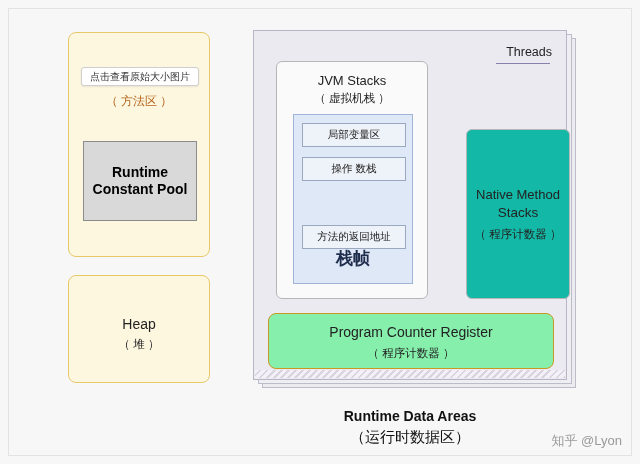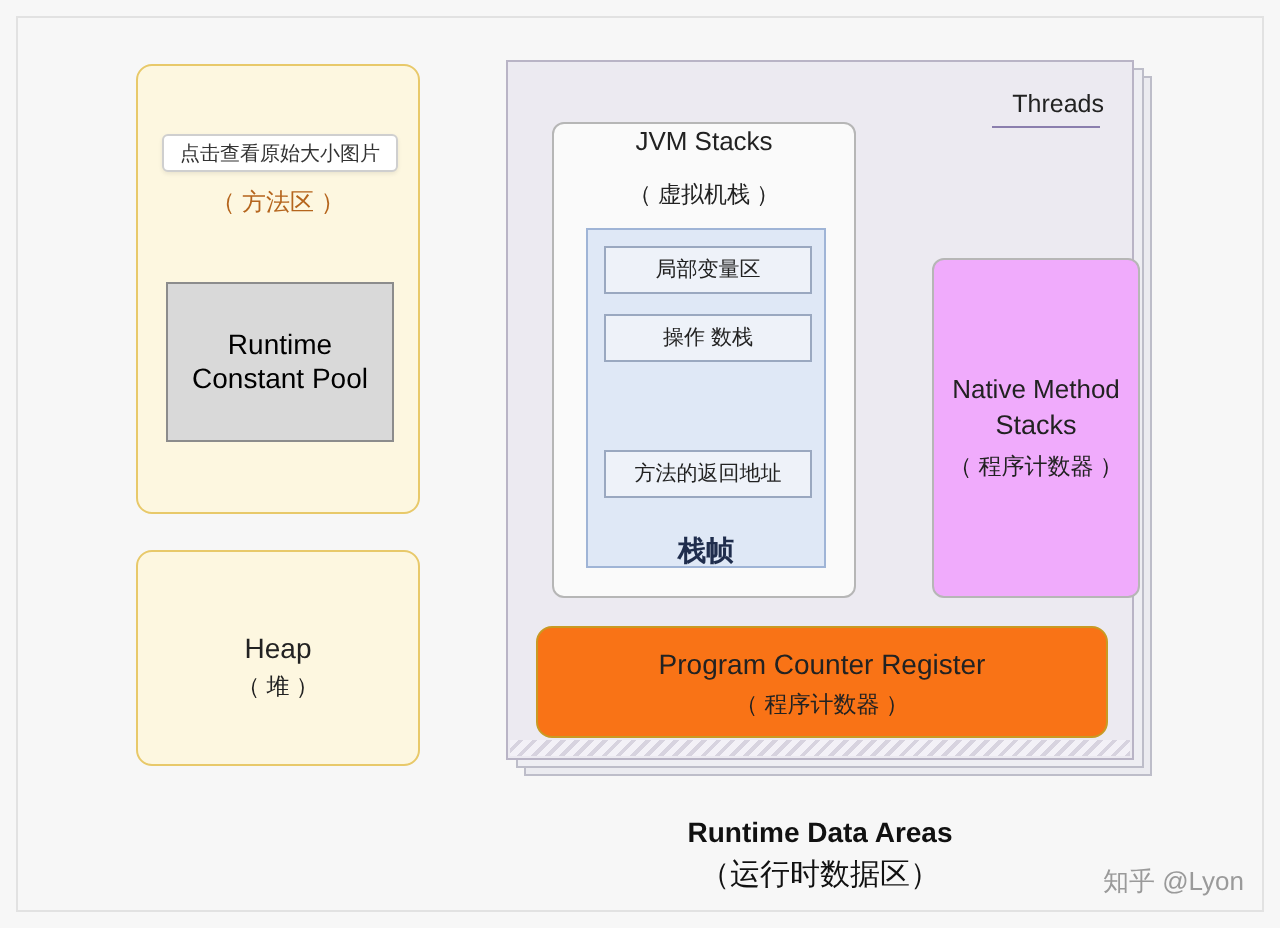--- a/index.html
+++ b/index.html
@@ -105,20 +105,21 @@
     top: 108px;
     width: 114px;
     height: 80px;
     background: #d9d9d9;
     border: 1px solid #8c8c8c;
     box-sizing: border-box;
     display: flex;
     flex-direction: column;
     align-items: center;
     justify-content: center;
+    font-weight: bold;
   }
   #rcp-box .en { font-size: 14px; }
   #heap-en { top: 40px; font-size: 14px; }
   #heap-cn { top: 60px; }
 
   
   #rda-shadow-2 {
     position: absolute;
     left: 262px;
     top: 38px;
@@ -176,21 +177,21 @@
     position: absolute;
     left: 10px;
     top: 0px;
     width: 152px;
     height: 238px;
     background: #fafafa;
     border: 1px solid #b6b6b6;
     border-radius: 6px;
     box-sizing: border-box;
   }
-  #jvm-en { top: 0; font-size: 13px; }
+  #jvm-en { top: 10px; font-size: 13px; }
   #jvm-cn { top: 28px; }
   #stack-frame {
     position: absolute;
     left: 16px;
     top: 52px;
     width: 120px;
     height: 170px;
     background: #dfe8f6;
     border: 1px solid #9fb4d6;
     box-sizing: border-box;
@@ -210,51 +211,51 @@
     justify-content: center;
   }
   #sf-1 { top: 8px; }
   #sf-2 { top: 42px; }
   #sf-3 { top: 76px; }
   #sf-4 { top: 110px; }
   #sf-label {
     position: absolute;
     left: 0;
     right: 0;
-    top: 152px;
+    top: 132px;
     text-align: center;
-    font-size: 14px;
+    font-size: 17px;
     font-weight: bold;
     color: #1f2d4d;
   }
   #native-stacks {
     position: absolute;
     left: 200px;
     top: 68px;
     width: 104px;
     height: 170px;
-    background: #f0abfc;
+    background: #14b8a6;
     border: 1px solid #b6b6b6;
     border-radius: 6px;
     box-sizing: border-box;
   }
   #native-en {
     top: 56px;
     font-size: 13px;
     font-weight: normal;
   }
   #native-cn { top: 96px; }
 
   #pc-box {
     position: absolute;
     left: 14px;
     top: 282px;
     width: 286px;
     height: 56px;
-    background: #f97316;
+    background: #86efac;
     border: 1px solid #c99a23;
     border-radius: 8px;
     box-sizing: border-box;
   }
   #pc-en { top: 10px; font-size: 14px; }
   #pc-cn { top: 31px; }
 
   
   #rda-hatch {
     position: absolute;

